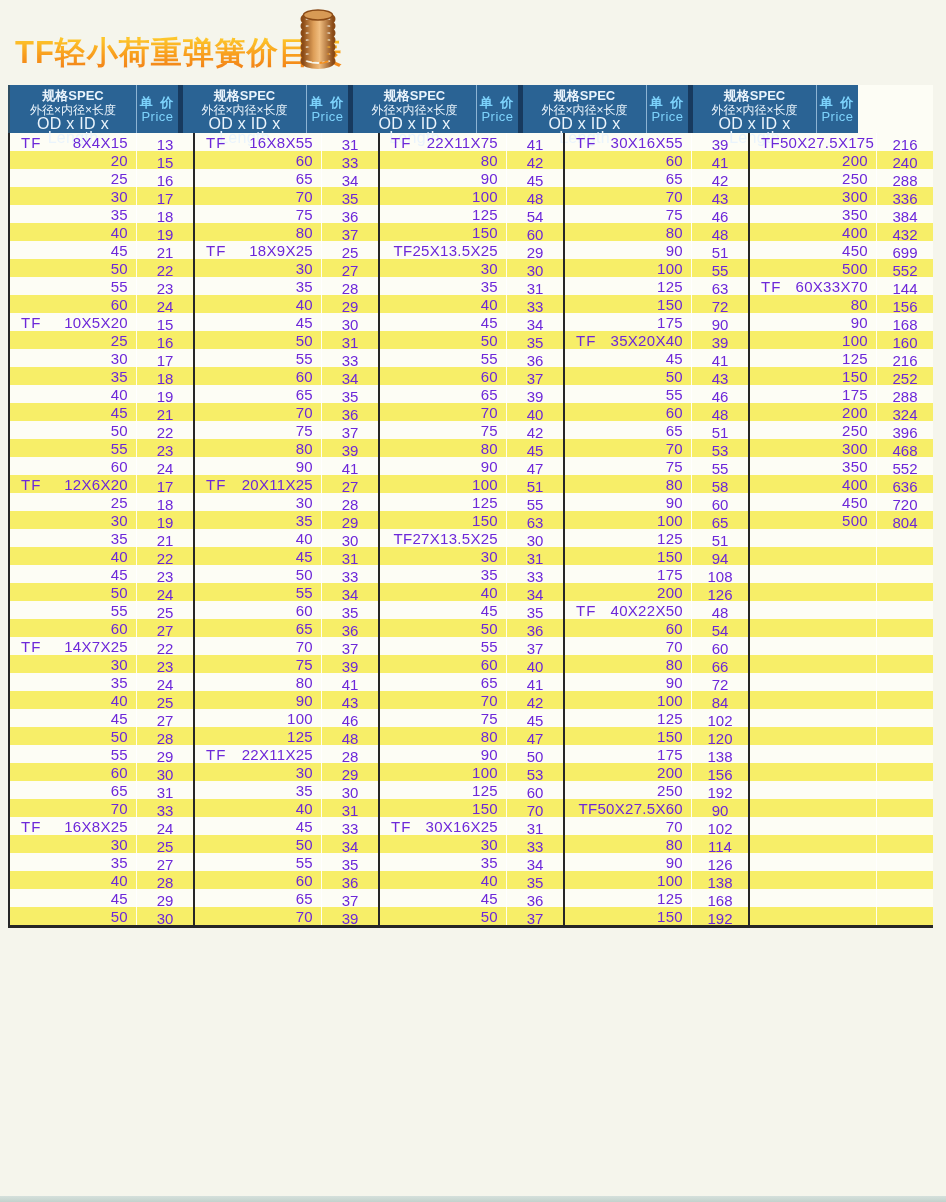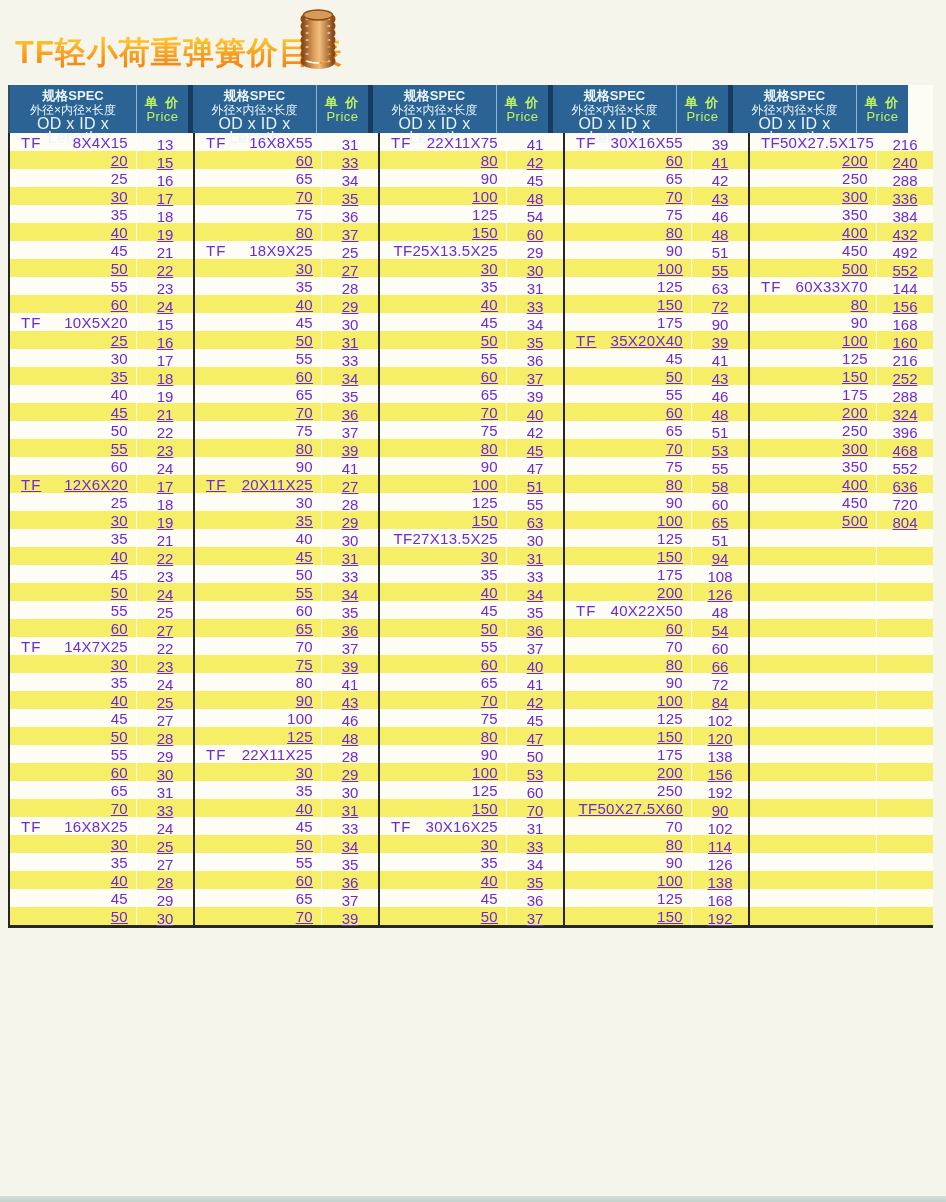--- a/index.html
+++ b/index.html
@@ -26,28 +26,28 @@
   .hgroup:first-child{border-left:2px solid #2f4f63;}
   .hspec{
     width:123px;box-sizing:border-box;color:#eaf4fc;text-align:center;
     padding-top:3px;
   }
   .hgroup:first-child .hspec{width:126px;}
   .hcn1{font-size:13px;font-weight:bold;line-height:15px;}
   .hcn2{font-size:12px;line-height:14px;}
   .hen{font-size:16px;line-height:14px;letter-spacing:0.3px;}
   .hprice{
-    width:52px;box-sizing:border-box;border-left:1.5px solid #8db4d4;
-    color:#bef264;display:flex;flex-direction:column;align-items:center;justify-content:center;
+    width:42px;box-sizing:border-box;border-left:1.5px solid #8db4d4;
+    color:#7dd3fc;display:flex;flex-direction:column;align-items:center;justify-content:center;
   }
   .hprice .hcn1{font-size:13px;letter-spacing:2px;}
   .hprice .hen{font-size:13px;letter-spacing:0.5px;text-align:right;}
   .tbody{border-bottom:3px solid #262626;}
   .trow{display:flex;height:18px;font-size:15px;color:#6d28d9;}
-  .trow.yl{background:#f7ee68;text-decoration:underline;}
+  .trow.yl{background:#f7ee68;}
   .cspec{
     width:128px;box-sizing:border-box;border-left:2px solid #262626;
     display:flex;justify-content:space-between;align-items:center;
     padding:0 8px 0 11px;
   }
   .pfx{letter-spacing:1px;}
   .val{letter-spacing:0.3px;}
   .cprice{
     width:57px;box-sizing:border-box;border-left:1px solid rgba(255,255,255,0.9);
     text-align:center;line-height:24.1px;
@@ -323,21 +323,21 @@
         <div class="cprice">29</div>
         <div class="cspec">
           <span class="pfx"></span>
           <span class="val">90</span>
         </div>
         <div class="cprice">51</div>
         <div class="cspec">
           <span class="pfx"></span>
           <span class="val">450</span>
         </div>
-        <div class="cprice">492</div>
+        <div class="cprice">699</div>
       </div>
       <div class="trow yl">
         <div class="cspec">
           <span class="pfx"></span>
           <span class="val">50</span>
         </div>
         <div class="cprice">22</div>
         <div class="cspec">
           <span class="pfx"></span>
           <span class="val">30</span>

